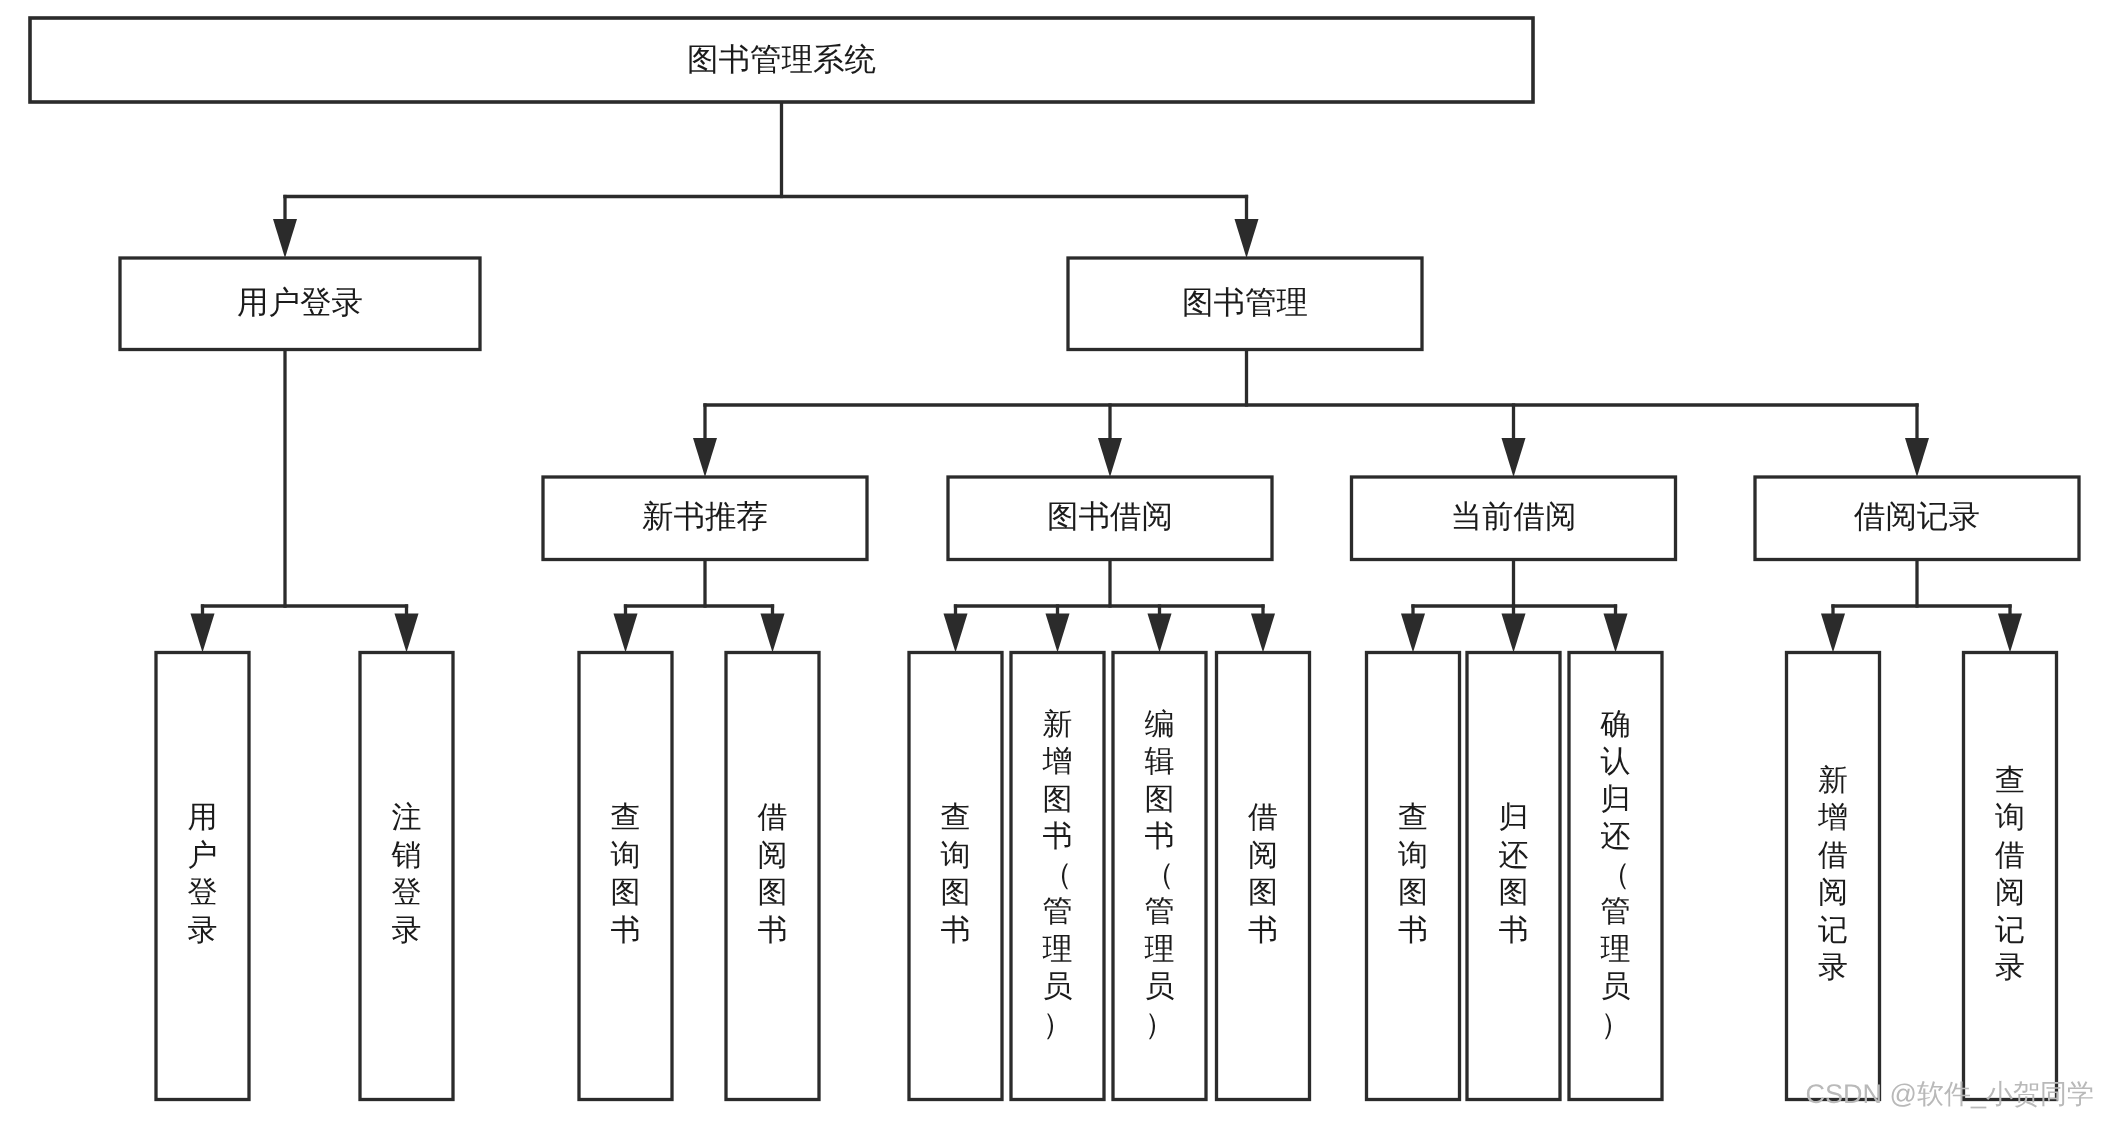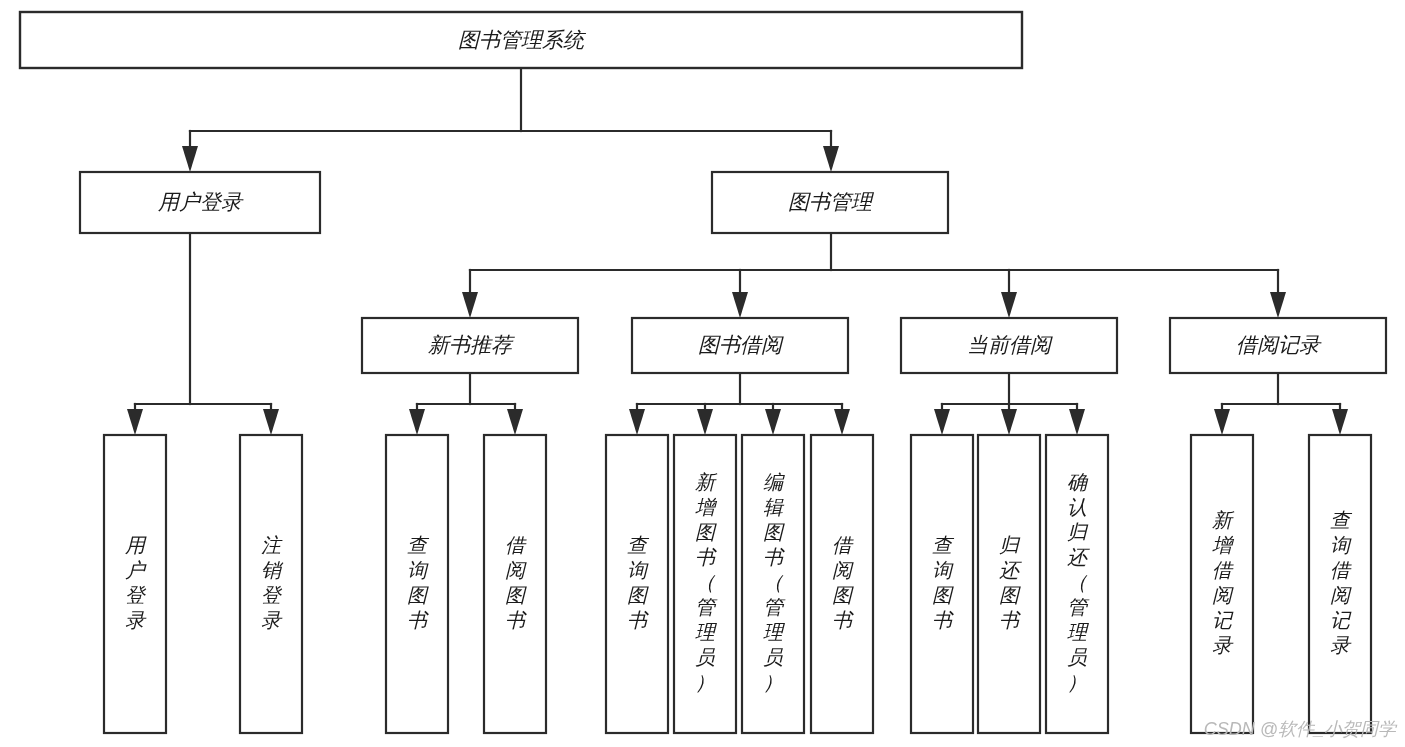--- a/index.html
+++ b/index.html
@@ -10,21 +10,20 @@
   }
   body {
     font-family: "Liberation Sans", "DejaVu Sans", sans-serif;
   }
   #diagram-root {
     position: relative;
     width: 1405px;
     height: 747px;
     background: #ffffff;
     overflow: hidden;
-    font-style: italic;
   }
   svg.diagram-canvas {
     position: absolute;
     left: 0;
     top: 0;
     width: 1405px;
     height: 747px;
     display: block;
   }
   .node-rect {

